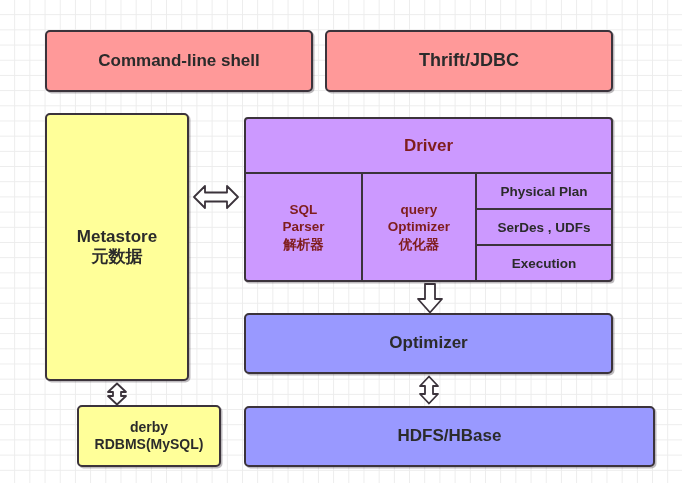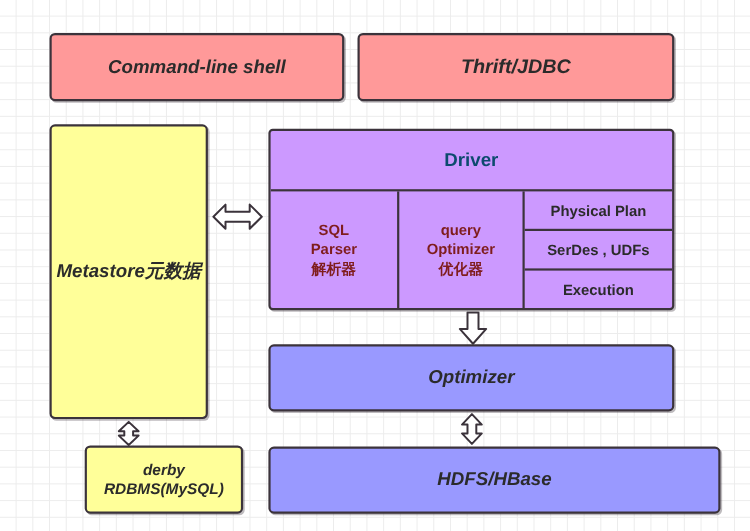--- a/index.html
+++ b/index.html
@@ -28,21 +28,20 @@
     border-radius: 5px;
     display: flex;
     align-items: center;
     justify-content: center;
     text-align: center;
     color: #2b2b2b;
     font-weight: bold;
     line-height: 1.18;
     box-shadow: 1.5px 1.5px 0 rgba(40,30,40,0.30);
     user-select: none;
-    font-style: italic;
   }
   .pink  { background: #ff9999; }
   .yellow{ background: #ffff99; }
   .blue  { background: #9999ff; }
 
   
   .driver-wrap {
     position: absolute;
     box-sizing: border-box;
     border: 2px solid #3b333b;
@@ -53,21 +52,21 @@
     flex-direction: column;
     overflow: hidden;
   }
   .driver-head {
     flex: 0 0 53px;
     display: flex;
     align-items: center;
     justify-content: center;
     font-size: 17px;
     font-weight: bold;
-    color: #0c4a6e;
+    color: #7f1d1d;
     border-bottom: 2px solid #3b333b;
   }
   .driver-body {
     flex: 1 1 auto;
     display: flex;
   }
   .dcol {
     display: flex;
     align-items: center;
     justify-content: center;
@@ -97,21 +96,21 @@
 </style>
 </head>
 <body>
 
 <div id="canvas">
 
   <div class="node pink" style="left:45px; top:30px; width:268px; height:62px; font-size:17px;">Command-line shell</div>
 
   <div class="node pink" style="left:325px; top:30px; width:288px; height:62px; font-size:18px;">Thrift/JDBC</div>
 
-  <div class="node yellow" style="left:45px; top:113px; width:144px; height:268px; flex-direction:row; font-size:17px;">
+  <div class="node yellow" style="left:45px; top:113px; width:144px; height:268px; flex-direction:column; font-size:17px;">
     <span>Metastore</span>
     <span>元数据</span>
   </div>
 
   <div class="node yellow" style="left:45px; top:405px; width:144px; height:62px; flex-direction:column; font-size:14px;margin-left:32px;">
     <span>derby</span>
     <span>RDBMS(MySQL)</span>
   </div>
 
   <div class="driver-wrap" style="left:244px; top:117px; width:369px; height:165px;">

